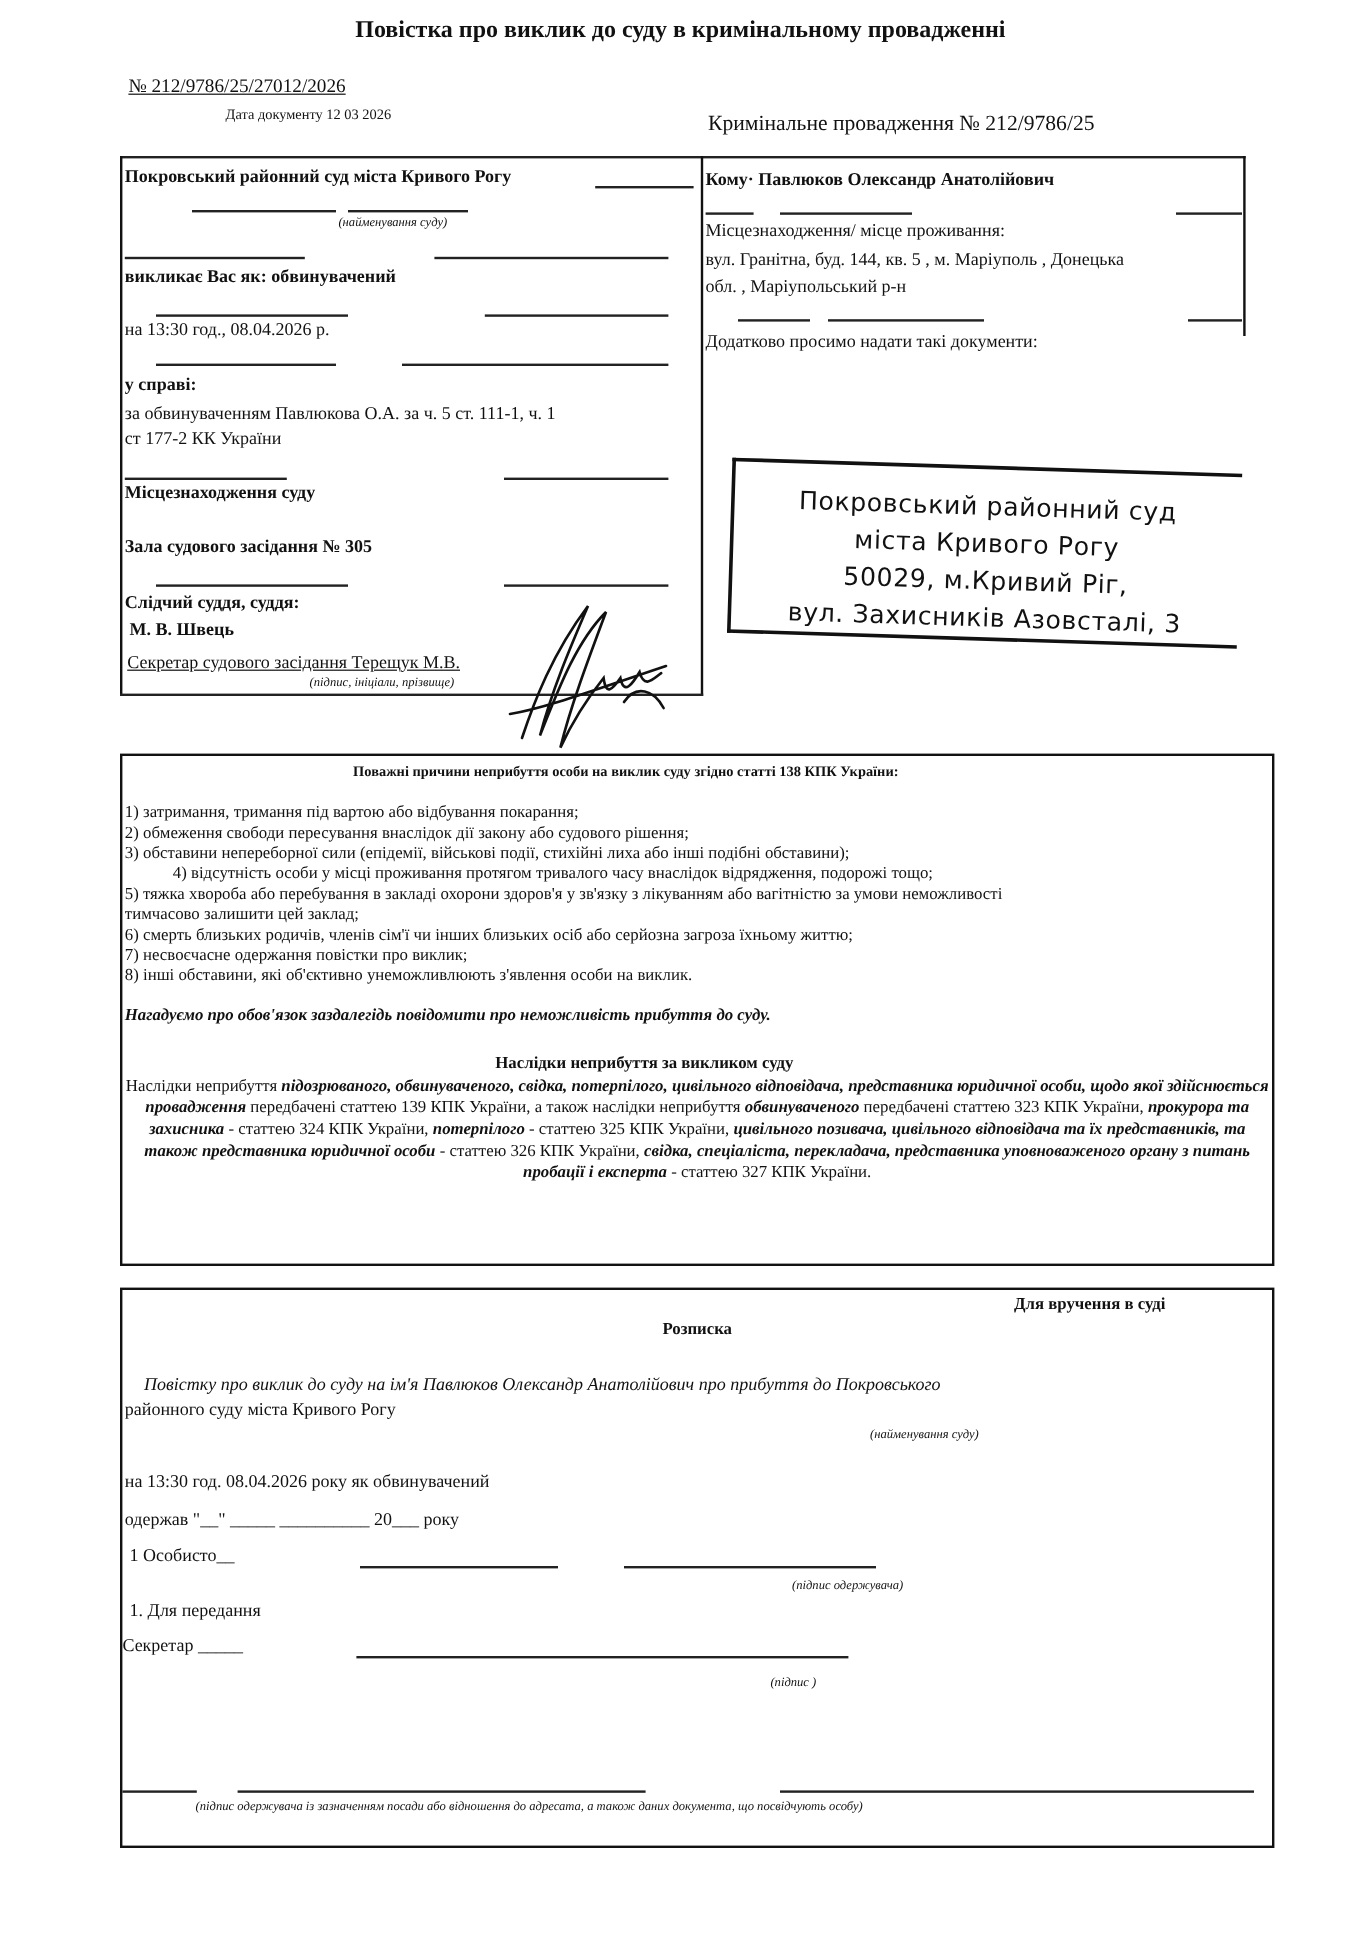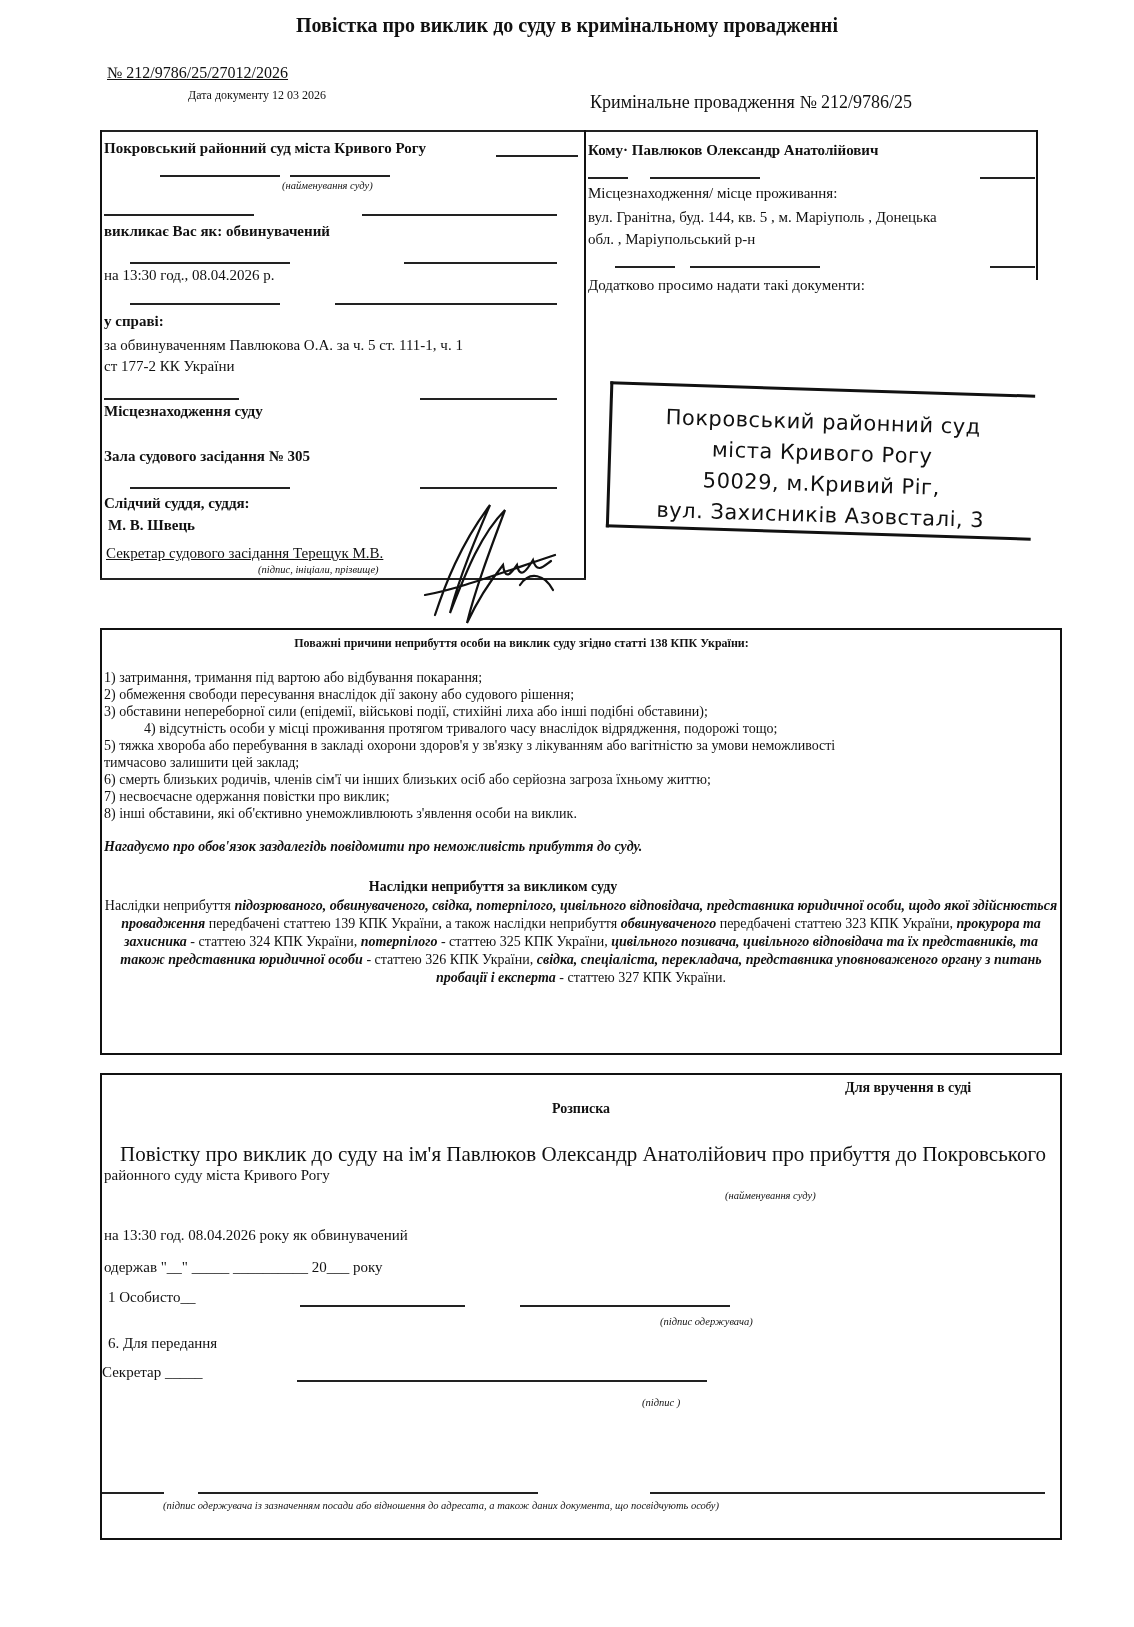--- a/index.html
+++ b/index.html
@@ -101,35 +101,35 @@
 <div class="abs list-item" style="left:104px;top:686px;">2) обмеження свободи пересування внаслідок дії закону або судового рішення;</div>
 <div class="abs list-item" style="left:104px;top:703px;">3) обставини непереборної сили (епідемії, військові події, стихійні лиха або інші подібні обставини);</div>
 <div class="abs list-item" style="left:104px;top:720px;margin-left:40px;">4) відсутність особи у місці проживання протягом тривалого часу внаслідок відрядження, подорожі тощо;</div>
 <div class="abs list-item" style="left:104px;top:737px;">5) тяжка хвороба або перебування в закладі охорони здоров'я у зв'язку з лікуванням або вагітністю за умови неможливості</div>
 <div class="abs list-item" style="left:104px;top:754px;">тимчасово залишити цей заклад;</div>
 <div class="abs list-item" style="left:104px;top:771px;">6) смерть близьких родичів, членів сім'ї чи інших близьких осіб або серйозна загроза їхньому життю;</div>
 <div class="abs list-item" style="left:104px;top:788px;">7) несвоєчасне одержання повістки про виклик;</div>
 <div class="abs list-item" style="left:104px;top:805px;">8) інші обставини, які об'єктивно унеможливлюють з'явлення особи на виклик.</div>
 <div class="abs list-item b i" style="left:104px;top:838px;">Нагадуємо про обов'язок заздалегідь повідомити про неможливість прибуття до суду.</div>
 
-<div class="abs b" style="left:100px;width:786px;top:879px;text-align:center;font-size:14px;">Наслідки неприбуття за викликом суду</div>
+<div class="abs b" style="left:100px;width:786px;top:879px;text-align:center;font-size:14px;padding-left:44px;">Наслідки неприбуття за викликом суду</div>
 <div class="abs consq" id="consequences-text" style="left:103px;width:956px;top:897px;"><span>Наслідки неприбуття </span><span style="font-style: italic; font-weight: bold;">підозрюваного, обвинуваченого, свідка, потерпілого, цивільного відповідача, представника юридичної особи, щодо якої здійснюється провадження</span><span> передбачені статтею 139 КПК України, а також наслідки неприбуття </span><span style="font-style: italic; font-weight: bold;">обвинуваченого</span><span> передбачені статтею 323 КПК України, </span><span style="font-style: italic; font-weight: bold;">прокурора та захисника</span><span> - статтею 324 КПК України, </span><span style="font-style: italic; font-weight: bold;">потерпілого</span><span> - статтею 325 КПК України, </span><span style="font-style: italic; font-weight: bold;">цивільного позивача, цивільного відповідача та їх представників, та також представника юридичної особи</span><span> - статтею 326 КПК України, </span><span style="font-style: italic; font-weight: bold;">свідка, спеціаліста, перекладача, представника уповноваженого органу з питань пробації і експерта</span><span> - статтею 327  КПК України.</span></div>
 
 <div class="box" style="left:100px;top:1073px;width:962px;height:467px;"></div>
 <div class="abs b" style="left:845px;top:1080px;font-size:14px;">Для вручення в суді</div>
 <div class="abs b" style="left:100px;width:962px;top:1101px;text-align:center;font-size:14px;">Розписка</div>
-<div class="abs t" style="left:120px;top:1145px;font-size:21px;">Повістку про виклик до суду на ім'я  Павлюков Олександр Анатолійович   про прибуття до   Покровського</div>
+<div class="abs t" style="left:120px;top:1145px;font-size:15px;font-style:italic;">Повістку про виклик до суду на ім'я  Павлюков Олександр Анатолійович   про прибуття до   Покровського</div>
 <div class="abs t" style="left:104px;top:1166px;font-size:15px;">районного суду міста Кривого Рогу</div>
 <div class="abs note" style="left:725px;top:1190px;">(найменування суду)</div>
 <div class="abs t" style="left:104px;top:1226px;">на 13:30  год.  08.04.2026  року як обвинувачений</div>
 <div class="abs t" style="left:104px;top:1258px;">одержав "__" _____   __________ 20___   року</div>
 <div class="abs t" style="left:108px;top:1288px;">1  Особисто__</div>
 <div class="hl" style="left:300px;top:1305px;width:165px;"></div>
 <div class="hl" style="left:520px;top:1305px;width:210px;"></div>
 <div class="abs note" style="left:660px;top:1316px;">(підпис одержувача)</div>
-<div class="abs t" style="left:108px;top:1334px;">6. Для передання</div>
+<div class="abs t" style="left:108px;top:1334px;">1. Для передання</div>
 <div class="abs t" style="left:102px;top:1363px;">Секретар _____</div>
 <div class="hl" style="left:297px;top:1380px;width:410px;"></div>
 <div class="abs note" style="left:642px;top:1397px;">(підпис )</div>
 <div class="hl" style="left:102px;top:1492px;width:62px;"></div>
 <div class="hl" style="left:198px;top:1492px;width:340px;"></div>
 <div class="hl" style="left:650px;top:1492px;width:395px;"></div>
 <div class="abs note" style="left:135px;top:1500px;margin-left:28px;">(підпис одержувача із зазначенням посади або відношення до адресата, а також даних документа, що посвідчують особу)</div>
 
 </body></html>

